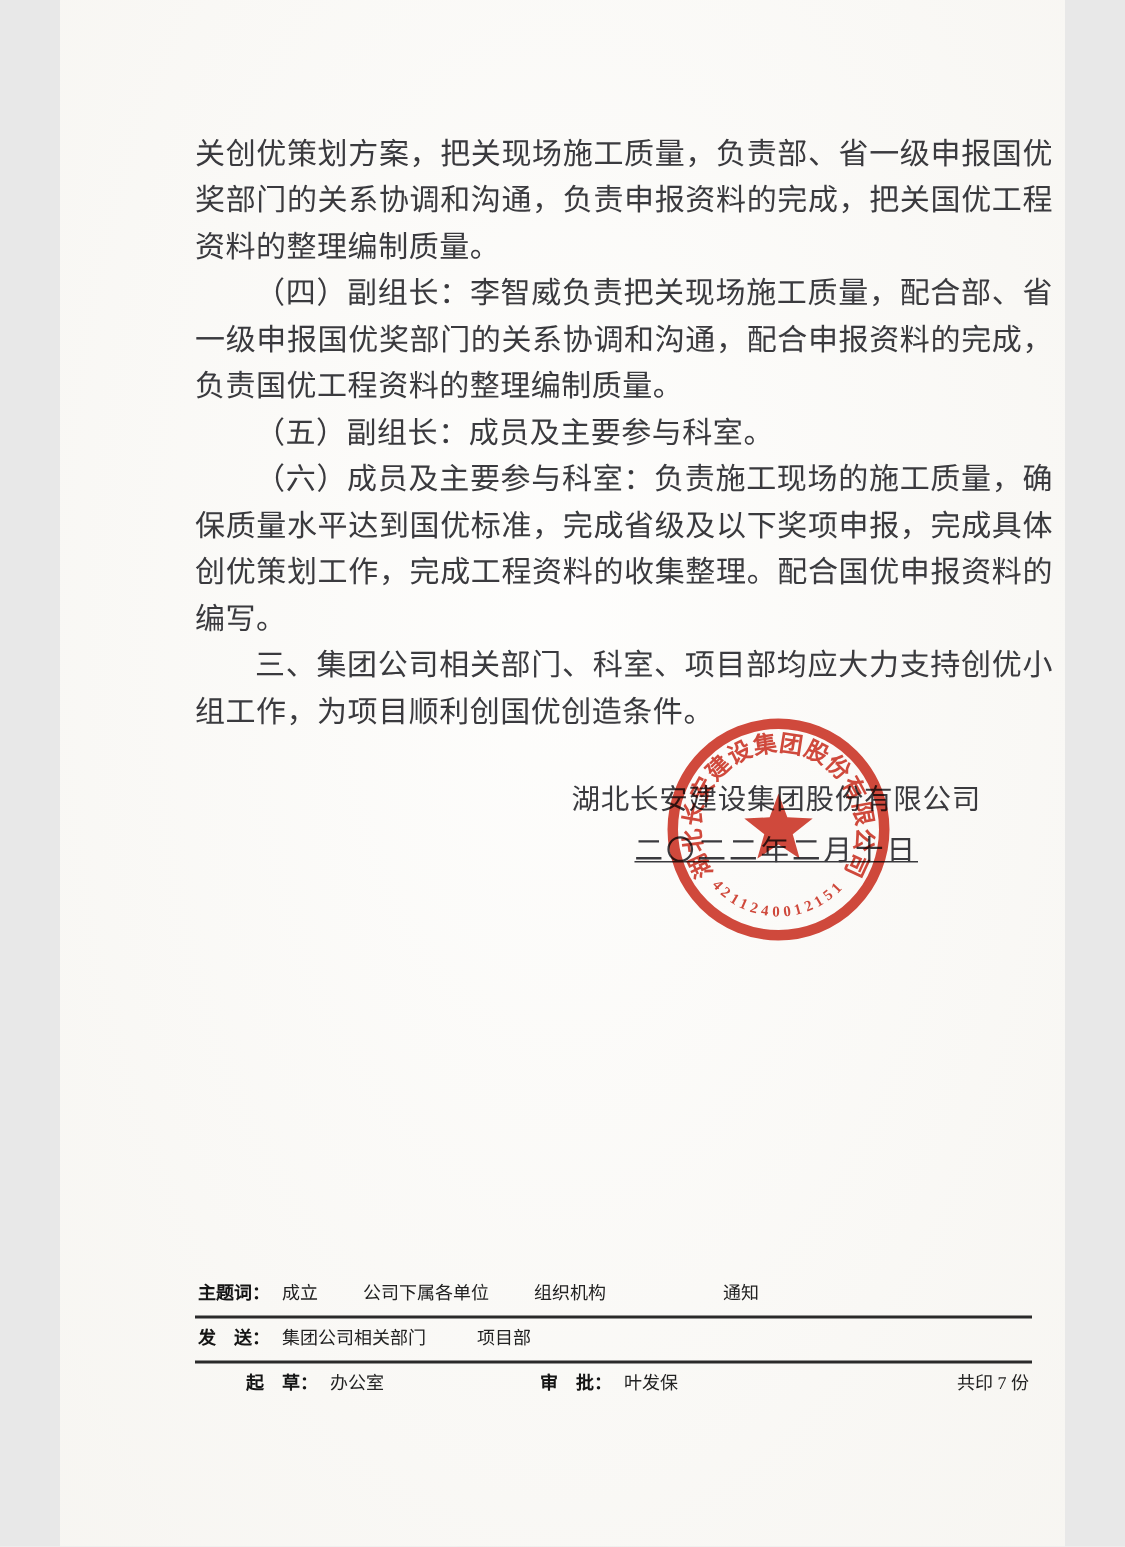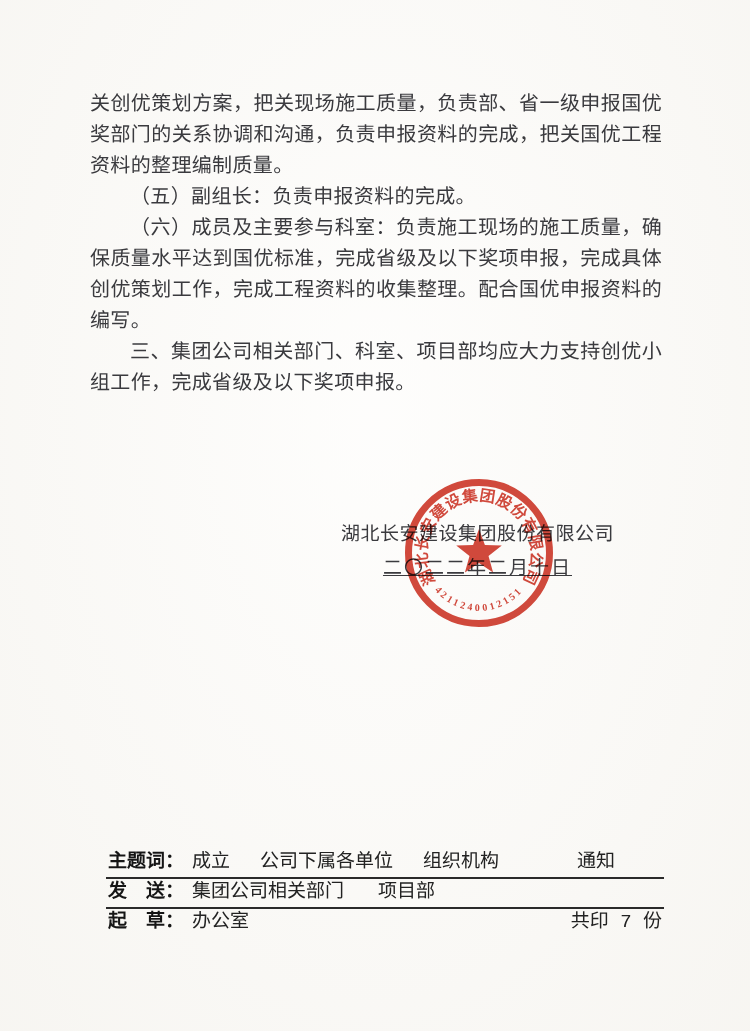--- a/index.html
+++ b/index.html
@@ -1,20 +1,20 @@
 <!DOCTYPE html>
 <html lang="zh-CN"><head>
 <meta charset="utf-8">
 <title>Document</title>
 <style>
   * { margin: 0; padding: 0; box-sizing: border-box; }
   html, body { background: #e8e8e8; }
   .page {
     position: relative;
-    width: 750px;
+    width: 670px;
     height: 1031px;
     margin: 0 auto;
     background: #fcfbf8;
     overflow: hidden;
     font-family: "Liberation Serif", "DejaVu Serif", serif;
     color: #35353a;
   }
   
   .page::before {
     content: "";
@@ -61,59 +61,59 @@
     opacity: 0.92;
   }
   .seal text {
     font-family: "Liberation Serif", "DejaVu Serif", serif;
     font-weight: bold;
   }
 
   
   .footer {
     position: absolute;
-    left: 106px;
+    left: 90px;
     top: 849px;
     width: 558px;
-    font-size: 19px;
+    font-size: 12px;
     color: #222;
-    font-family: Liberation Mono, monospace;
   }
   .f-row {
     display: flex;
     align-items: flex-end;
     border-bottom: 2px solid #2a2a2a;
     padding: 2px 2px 3px 2px;
     min-height: 28px;
     line-height: 23px;
   }
-  .f-row.last { border-bottom: none; }
+  .f-row.last { border-bottom: none; margin-left: 32px; }
   .f-label {
     font-weight: bold;
     color: #151515;
     white-space: nowrap;
     margin-right: 8px;
   }
   .kw { margin-right: 30px; }
   .kw:last-child { margin-right: 0; margin-left: 48px; }
   .send-item { margin-right: 34px; }
   .f-row3 { justify-content: space-between; }
   .f-row4 .grp-left  { width: 196px; }
   .f-row4 .grp-right { margin-left: auto; }
 </style>
 </head>
 <body>
 
 <div class="page">
 
   <section class="doc-body">
     <p class="continuation">关创优策划方案，把关现场施工质量，负责部、省一级申报国优奖部门的关系协调和沟通，负责申报资料的完成，把关国优工程资料的整理编制质量。</p>
-    <p>（五）副组长：负责申报资料的完成。</p>
+    <p>（四）副组长：李智威负责把关现场施工质量，配合部、省一级申报国优奖部门的关系协调和沟通，配合申报资料的完成，负责国优工程资料的整理编制质量。</p>
+    <p>（五）副组长：成员及主要参与科室。</p>
     <p>（六）成员及主要参与科室：负责施工现场的施工质量，确保质量水平达到国优标准，完成省级及以下奖项申报，完成具体创优策划工作，完成工程资料的收集整理。配合国优申报资料的编写。</p>
-    <p>三、集团公司相关部门、科室、项目部均应大力支持创优小组工作，完成省级及以下奖项申报。</p>
+    <p>三、集团公司相关部门、科室、项目部均应大力支持创优小组工作，为项目顺利创国优创造条件。</p>
   </section>
 
   <div class="signature">
     <div class="sig-company">湖北长安建设集团股份有限公司</div>
     <div class="sig-date">二〇二二年二月十日</div>
   </div>
 
   <svg class="seal" width="152" height="154" viewBox="0 0 152 154">
     <defs>
       <path id="arcTop" d="M 32.4,105.8 A 52,52 0 1 1 117.6,105.8" fill="none"></path>
@@ -143,17 +143,20 @@
       <span class="f-label">发　送：</span>
       <span class="send-item">集团公司相关部门</span>
       <span class="send-item">项目部</span>
     </div>
 
 
     <div class="f-row f-row4 last">
       <span class="grp-left">
         <span class="f-label">起　草：</span><span>办公室</span>
       </span>
+      <span class="grp-mid">
+        <span class="f-label">审　批：</span><span>叶发保</span>
+      </span>
       <span class="grp-right">共印 7 份</span>
     </div>
 
   </div>
 </div>
 
 </body></html>

